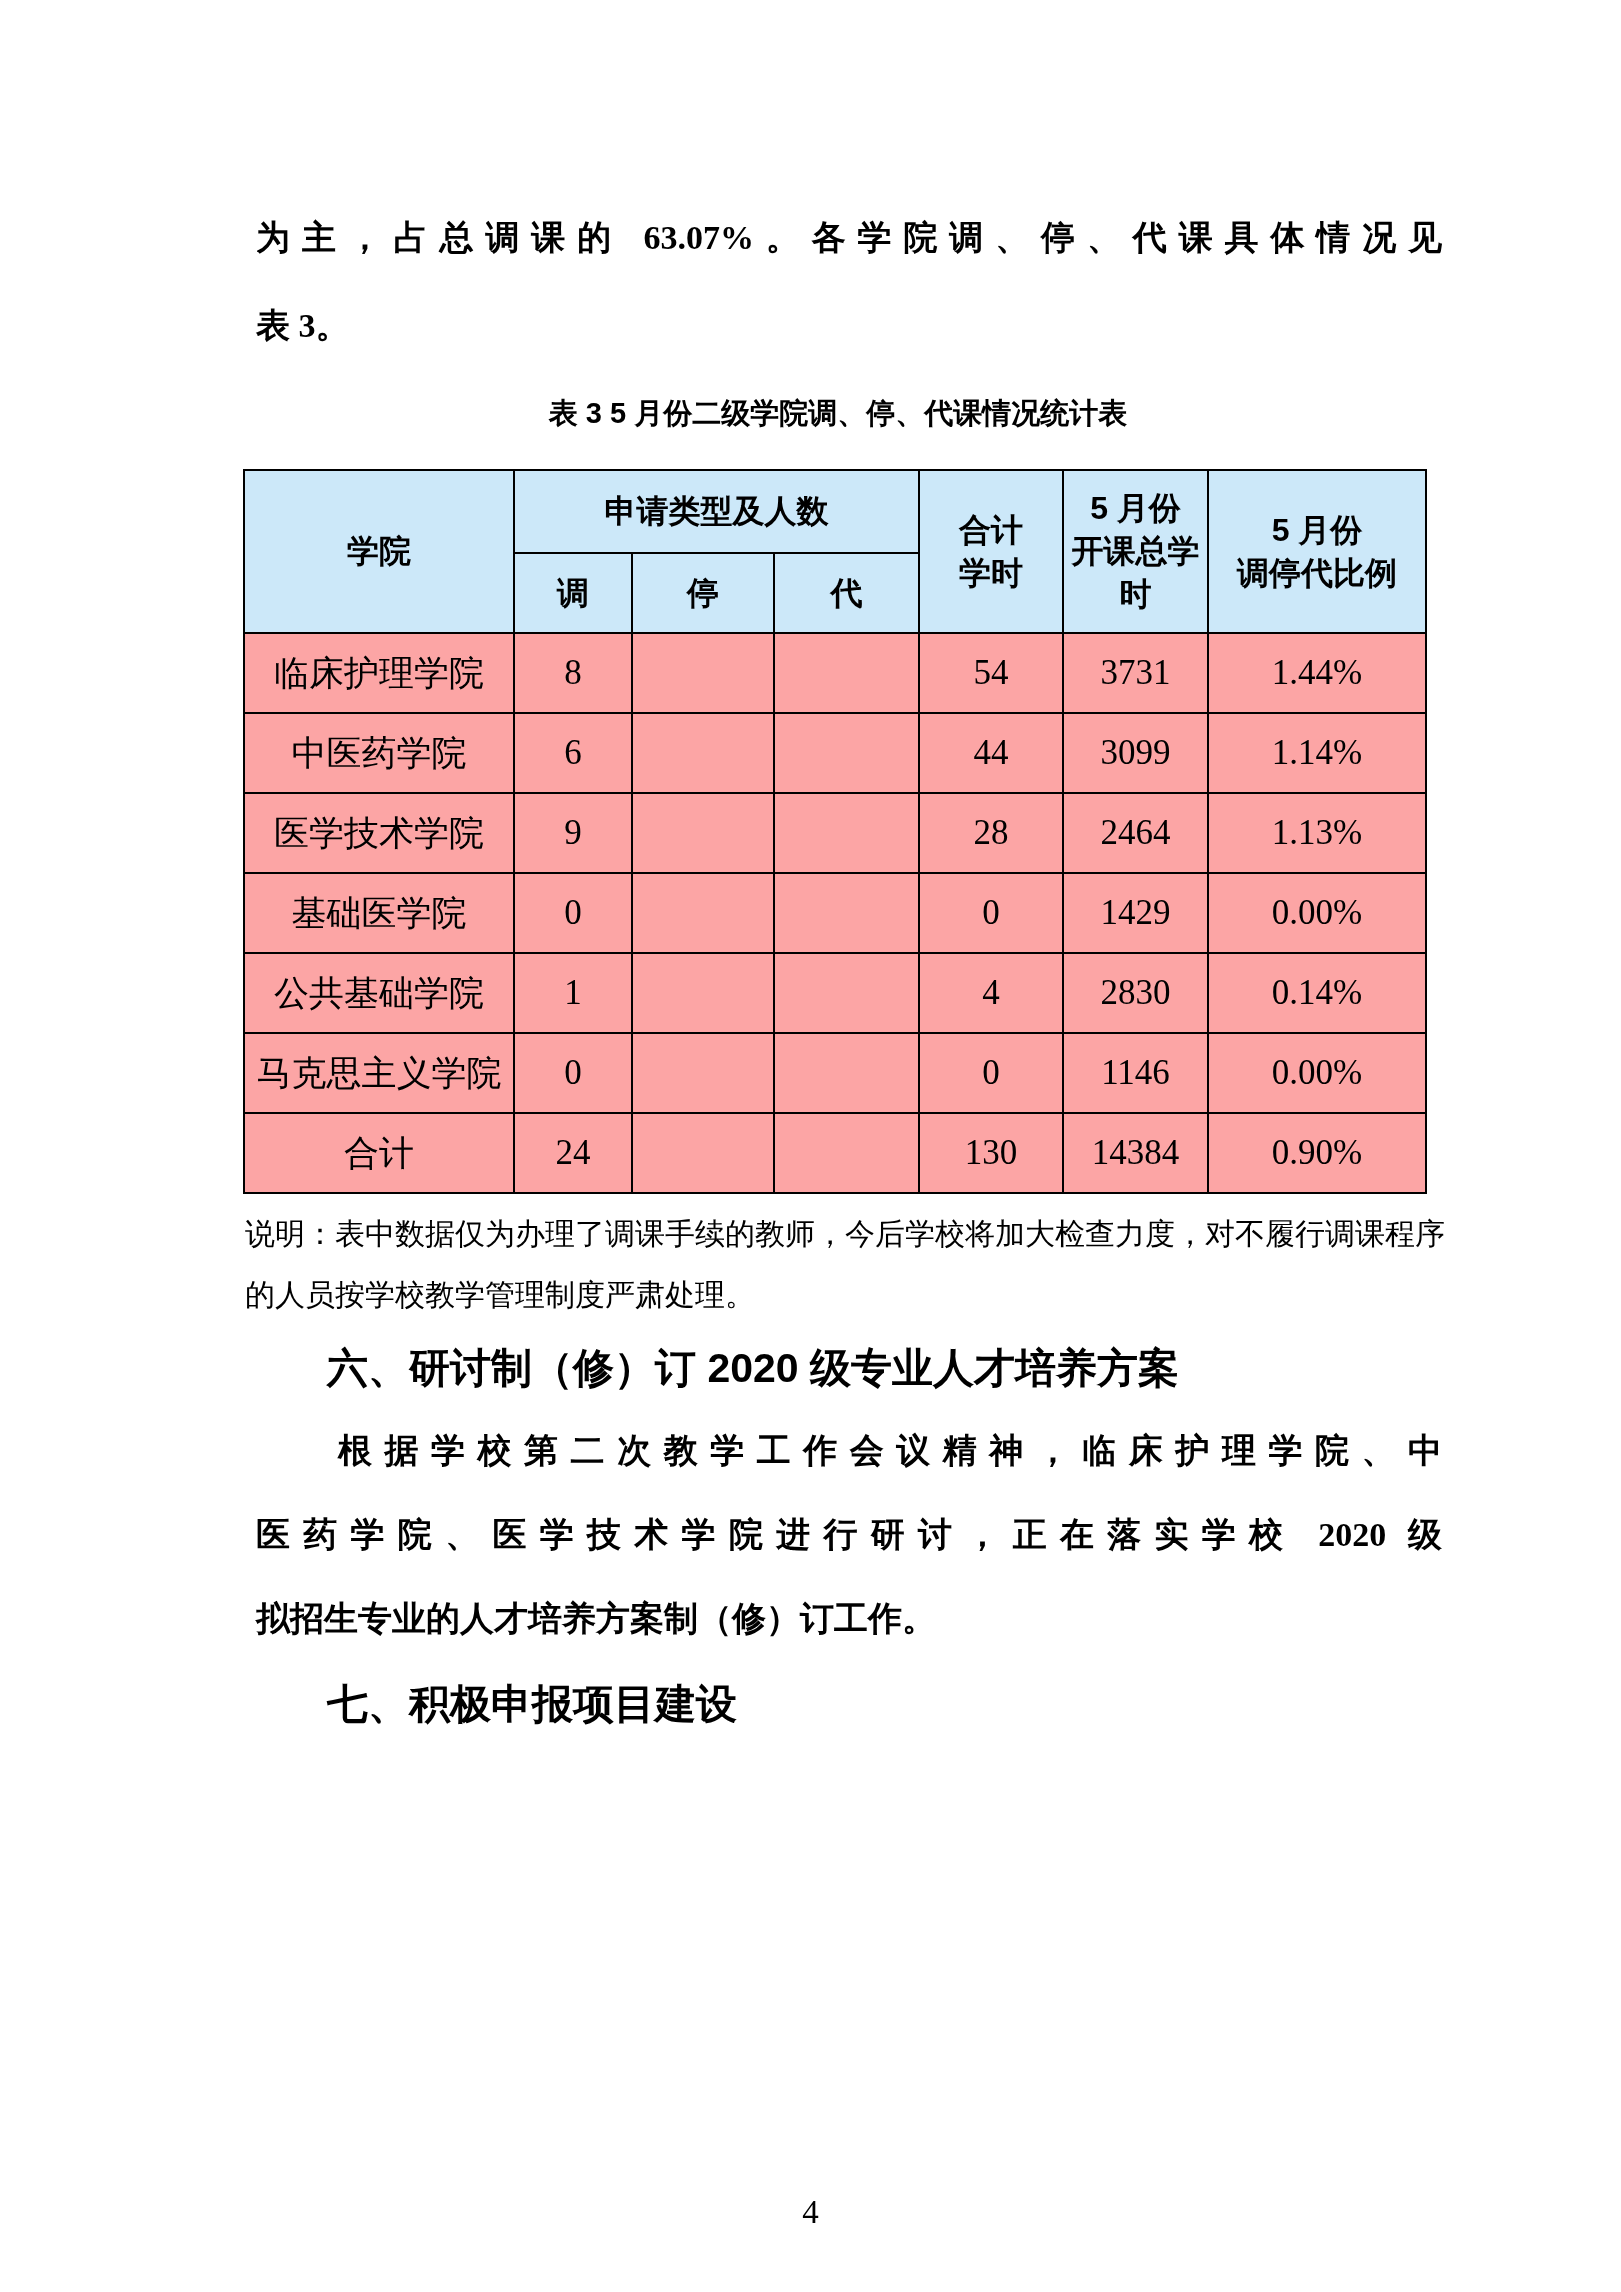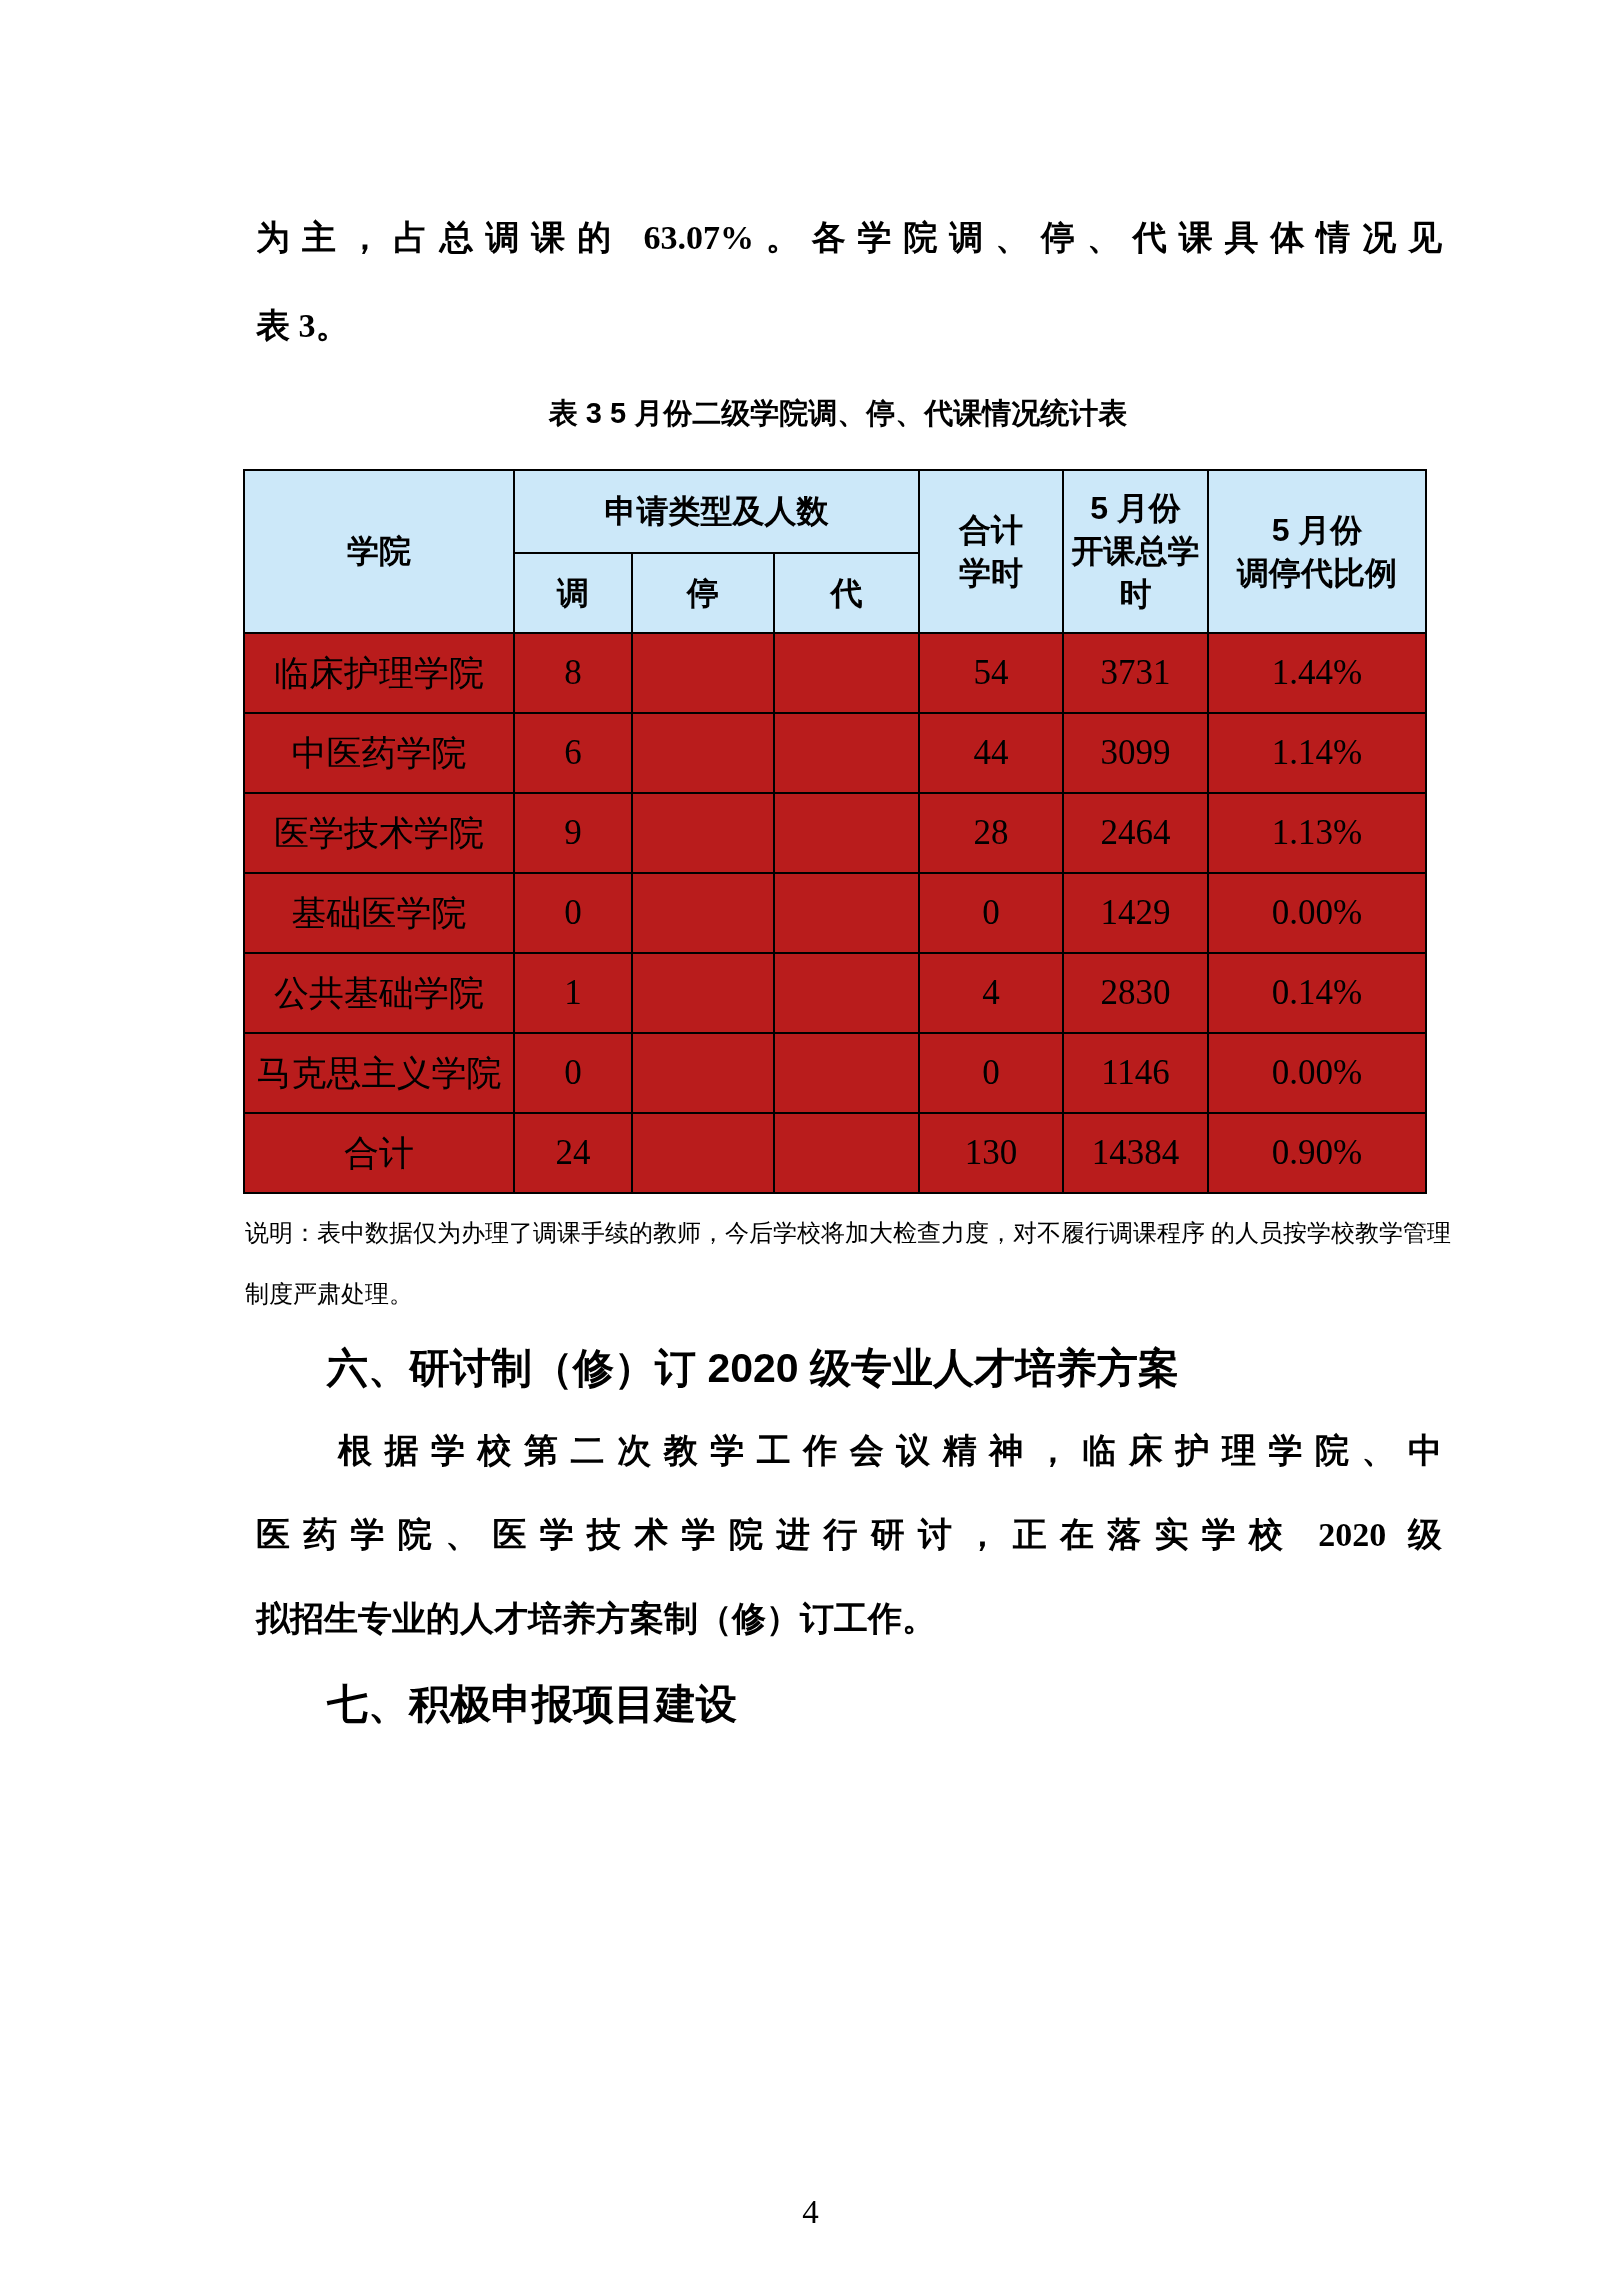--- a/index.html
+++ b/index.html
@@ -50,29 +50,29 @@
   }
   table.doc-table th {
     background: #cce8f9;
     font-family: "Liberation Sans", sans-serif;
     font-weight: bold;
     font-size: 32px;
     line-height: 43px;
   }
   table.doc-table td {
     font-size: 35px;
-    background: #b91c1c;
+    background: #fca5a5;
   }
   tr.hrow1 { height: 83px; }
   tr.hrow2 { height: 80px; }
   tr.brow  { height: 80px; }
 
   .note {
     top: 1203px; left: 245px; width: 1215px;
-    font-size: 24px; line-height: 61px;
+    font-size: 30px; line-height: 61px;
   }
 
   .sec-heading {
     left: 245px; width: 1186px;
     font-family: "Liberation Sans", sans-serif;
     font-weight: bold;
     font-size: 41px;
     line-height: 84px;
     padding-left: 82px;
   }

